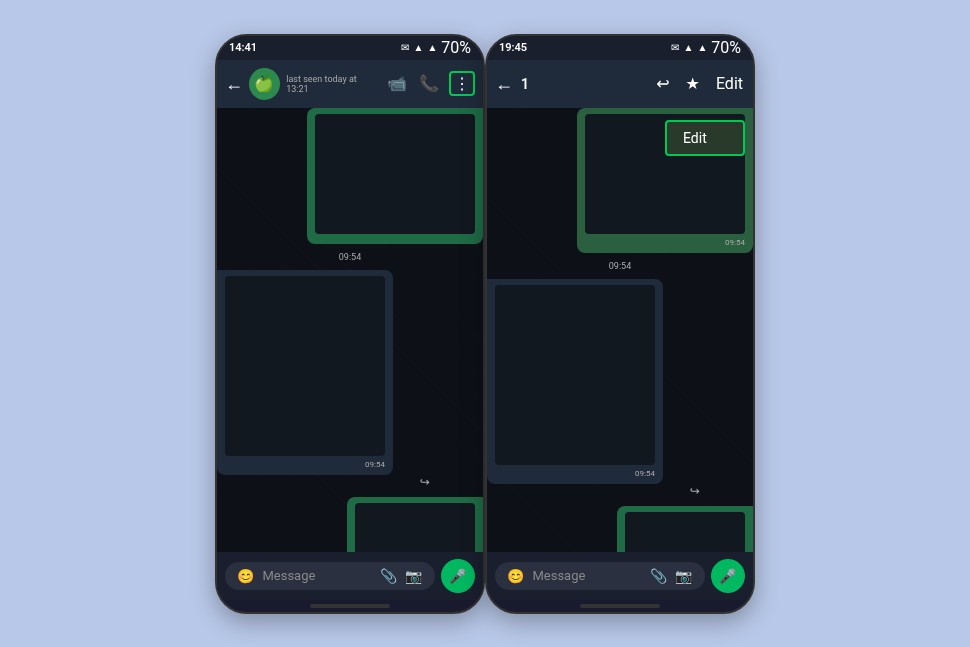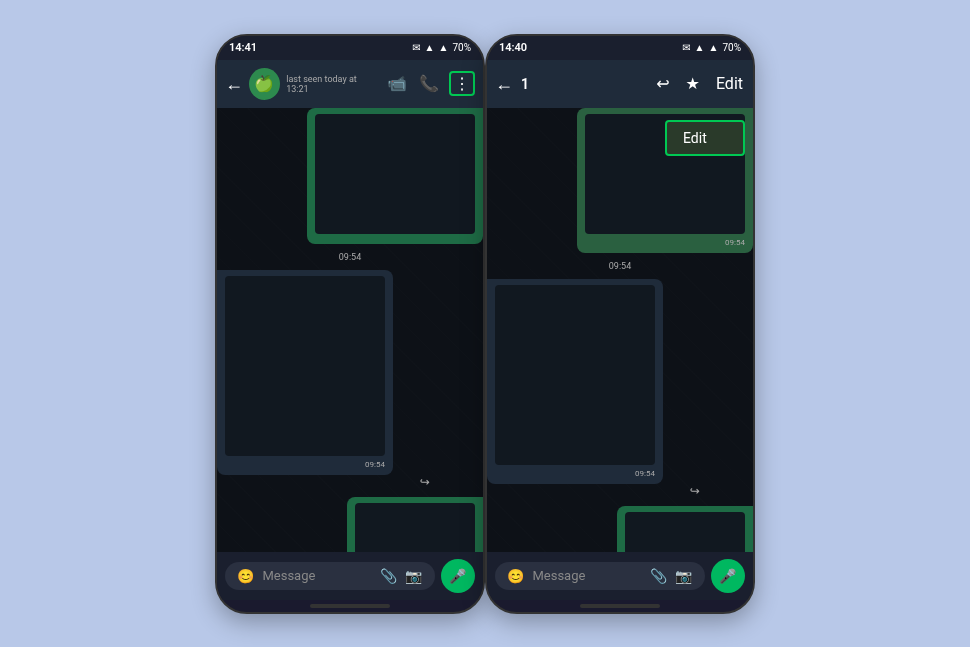--- a/index.html
+++ b/index.html
@@ -51,21 +51,21 @@
 
     .status-icons {
       display: flex;
       align-items: center;
       gap: 4px;
       color: white;
       font-size: 10px;
     }
 
     .battery-icon {
-      font-size: 10px;
+      font-size: 16px;
       color: white;
     }
 
     
     .nav-bar {
       background: #1f2b3a;
       display: flex;
       align-items: center;
       padding: 6px 8px;
       height: 48px;
@@ -398,21 +398,21 @@
         <span class="input-icon">📷</span>
       </div>
       <div class="mic-btn">🎤</div>
     </div>
     <div class="home-indicator"></div>
   </div>
 
   <div class="phone">
 
     <div class="status-bar">
-      <span class="status-time">14:40</span>
+      <span class="status-time">19:45</span>
       <div class="status-icons">
         <span>✉</span>
         <span>▲</span>
         <span>▲</span>
         <span class="battery-icon">70%</span>
       </div>
     </div>
 
     <div class="nav-bar-selected">
       <span class="back-arrow">←</span>

